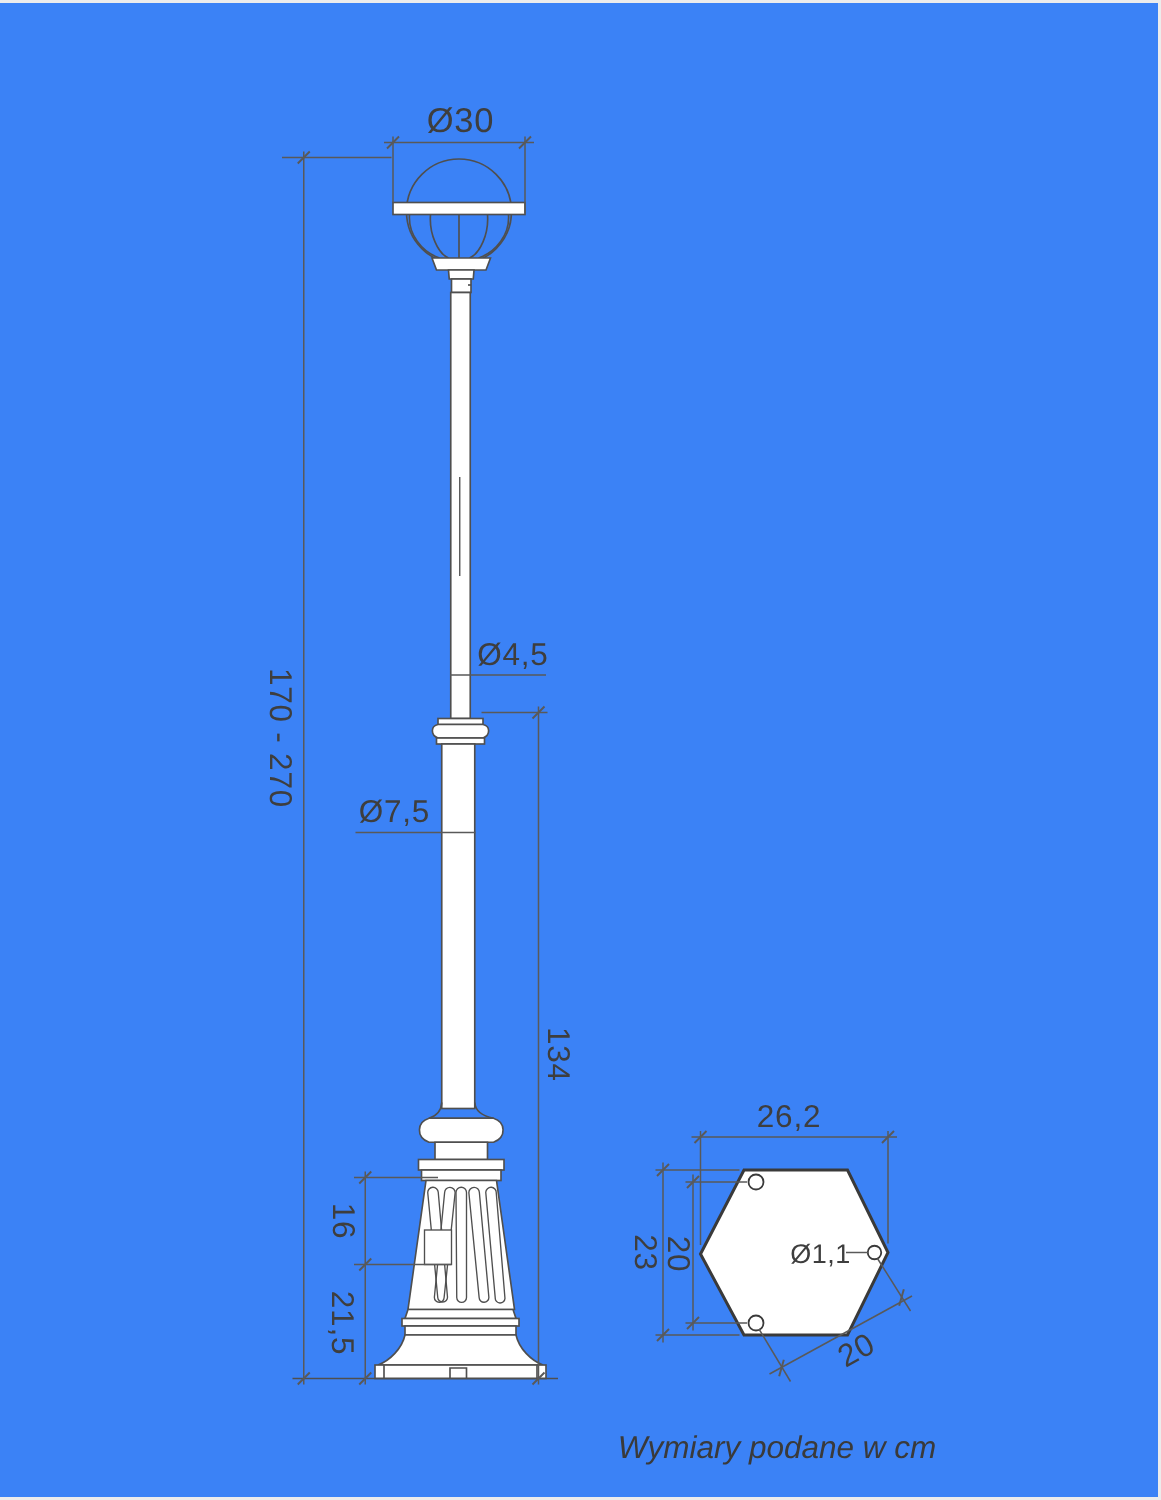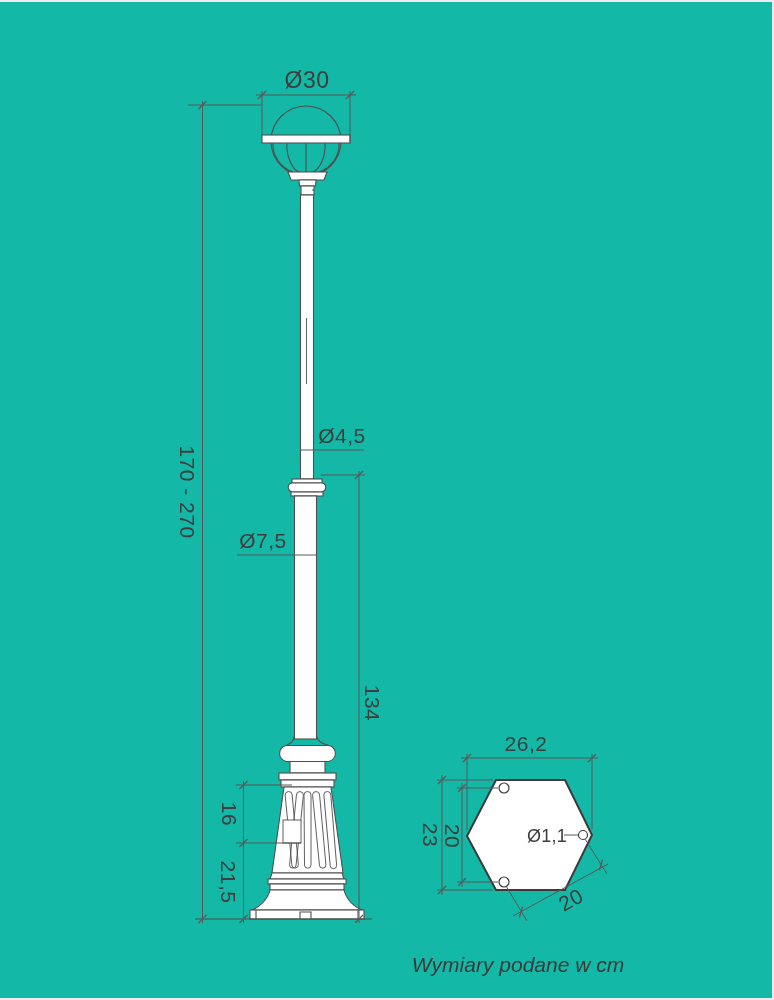--- a/index.html
+++ b/index.html
@@ -1,19 +1,19 @@
 <!DOCTYPE html>
 <html><head>
 <meta charset="utf-8">
 <style>
   html,body{margin:0;padding:0;background:#fff;}
   .page{
     position:relative;
     width:774px;height:1000px;
-    background:#14b8a6;
+    background:#3b82f6;
     border-top:2px solid #ececec;
     border-right:2px solid #ececec;
     border-bottom:2px solid #ececec;
     box-sizing:border-box;
     font-family:"Liberation Sans", sans-serif;
     overflow:hidden;
   }
   svg text{
     font-family:"Liberation Sans", sans-serif;
     fill:#3e3e3e;

